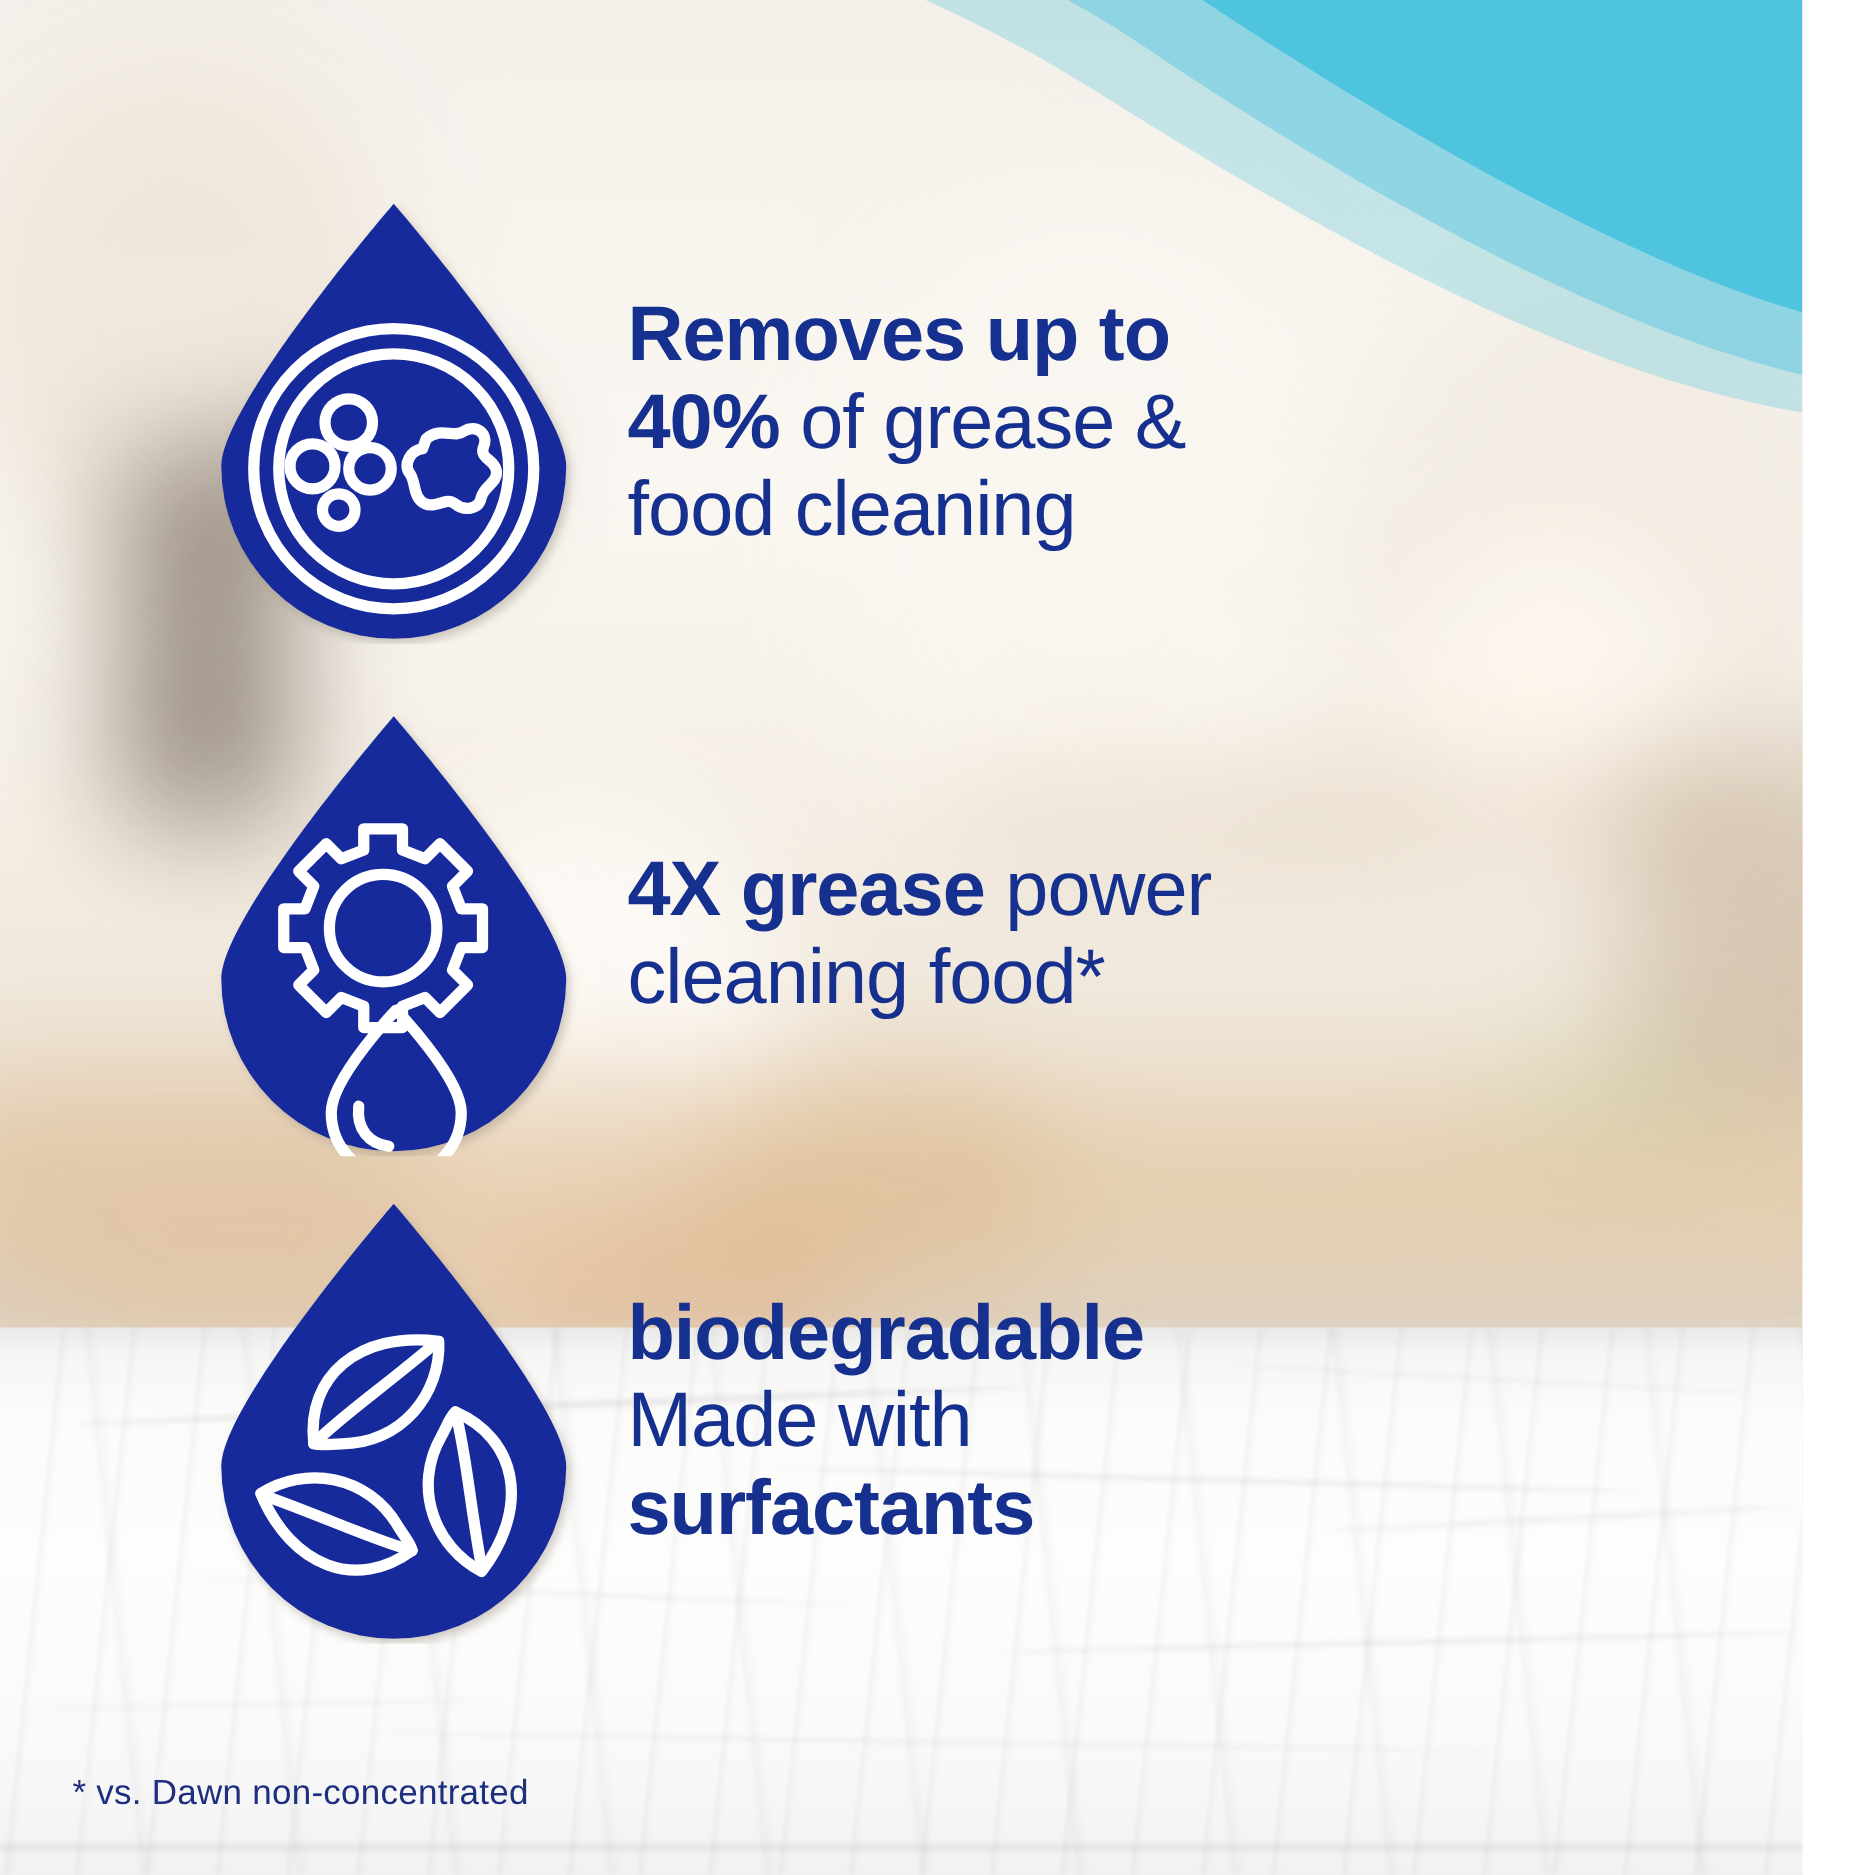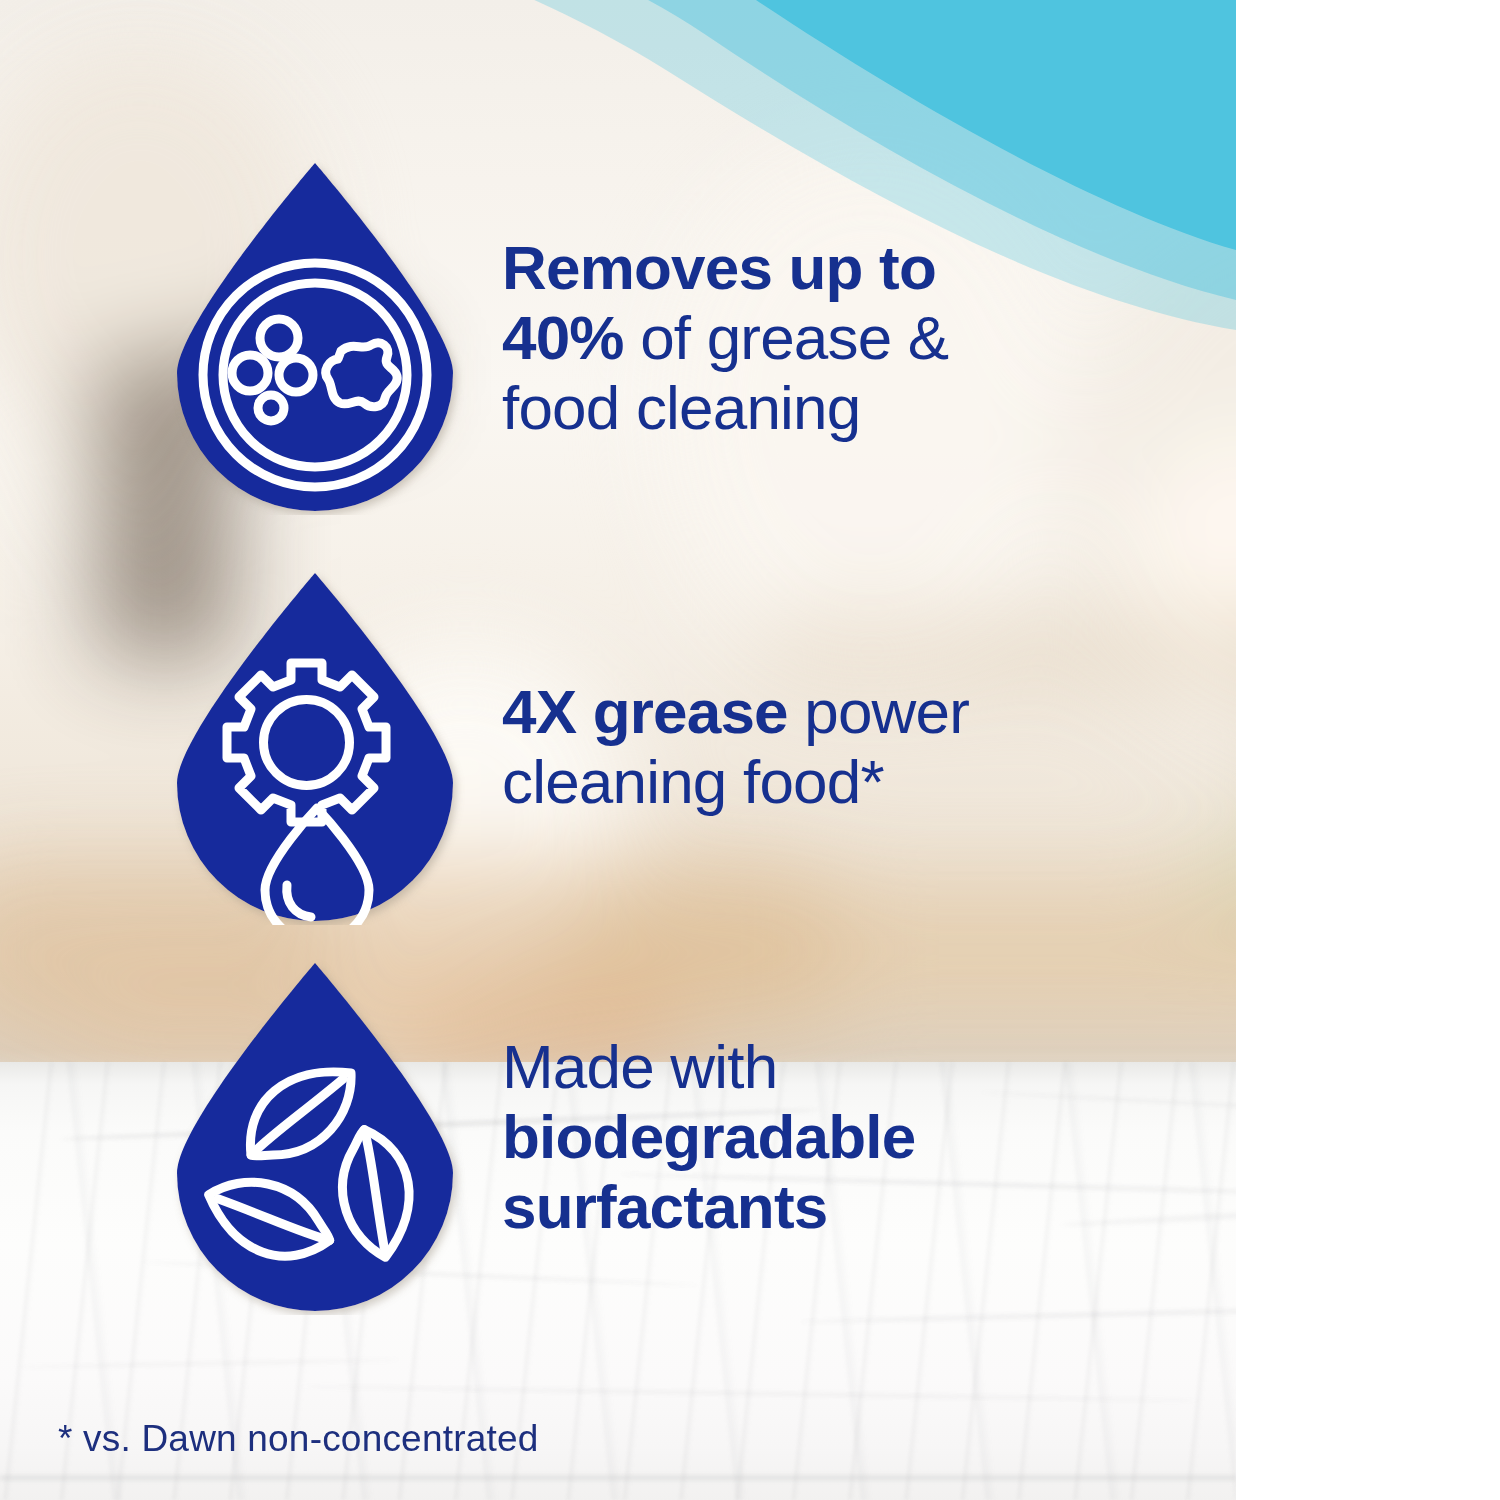--- a/index.html
+++ b/index.html
@@ -4,21 +4,21 @@
 <style>
   * { margin:0; padding:0; box-sizing:border-box; }
   html, body {
     width:1500px; height:1500px;
     font-family:"Liberation Sans", sans-serif;
     overflow:hidden;
   }
 
   #stage {
     position:relative;
-    width:1236px; height:1500px;
+    width:1442px; height:1500px;
     background:#f6f2ee;
     overflow:hidden;
   }
 
   
   .bg-layer { position:absolute; inset:0; }
 
   .bg-base {
     background:
       linear-gradient(180deg,
@@ -125,21 +125,21 @@
   .feature-text .r { font-weight:400; }
 
   .row-1 .feature-text { margin-top:6px; }
   .row-2 .feature-text { margin-top:4px; }
   .row-3 .feature-text { margin-top:4px; }
 
   
   .footnote {
     position:absolute; left:58px; top:1418px;
     color:#1d2f7e;
-    font-size:37px;
+    font-size:28px;
     font-weight:400;
     letter-spacing:.2px;
   }
 </style>
 </head>
 <body>
 
 <div id="stage">
 
   <div class="bg-layer bg-base"></div>
@@ -278,26 +278,26 @@
 
             <g transform="rotate(240 150 220)">
               <path d="M86 200 C80 146 122 110 186 118 C188 160 156 200 108 200 C100 200 92 202 86 200 Z"></path>
               <path d="M86 200 C108 178 140 156 178 124"></path>
             </g>
           </g>
         </svg>
       </div>
       <div class="feature-text">
         <div>
+          <span class="b">biodegradable</span>
+        </div>
+        <div>
           <span class="r">Made with</span>
         </div>
         <div>
-          <span class="b">biodegradable</span>
-        </div>
-        <div>
           <span class="b">surfactants</span>
         </div>
       </div>
     </div>
 
   </div>
 
   <div class="footnote">* vs. Dawn non-concentrated</div>
 
 </div>

